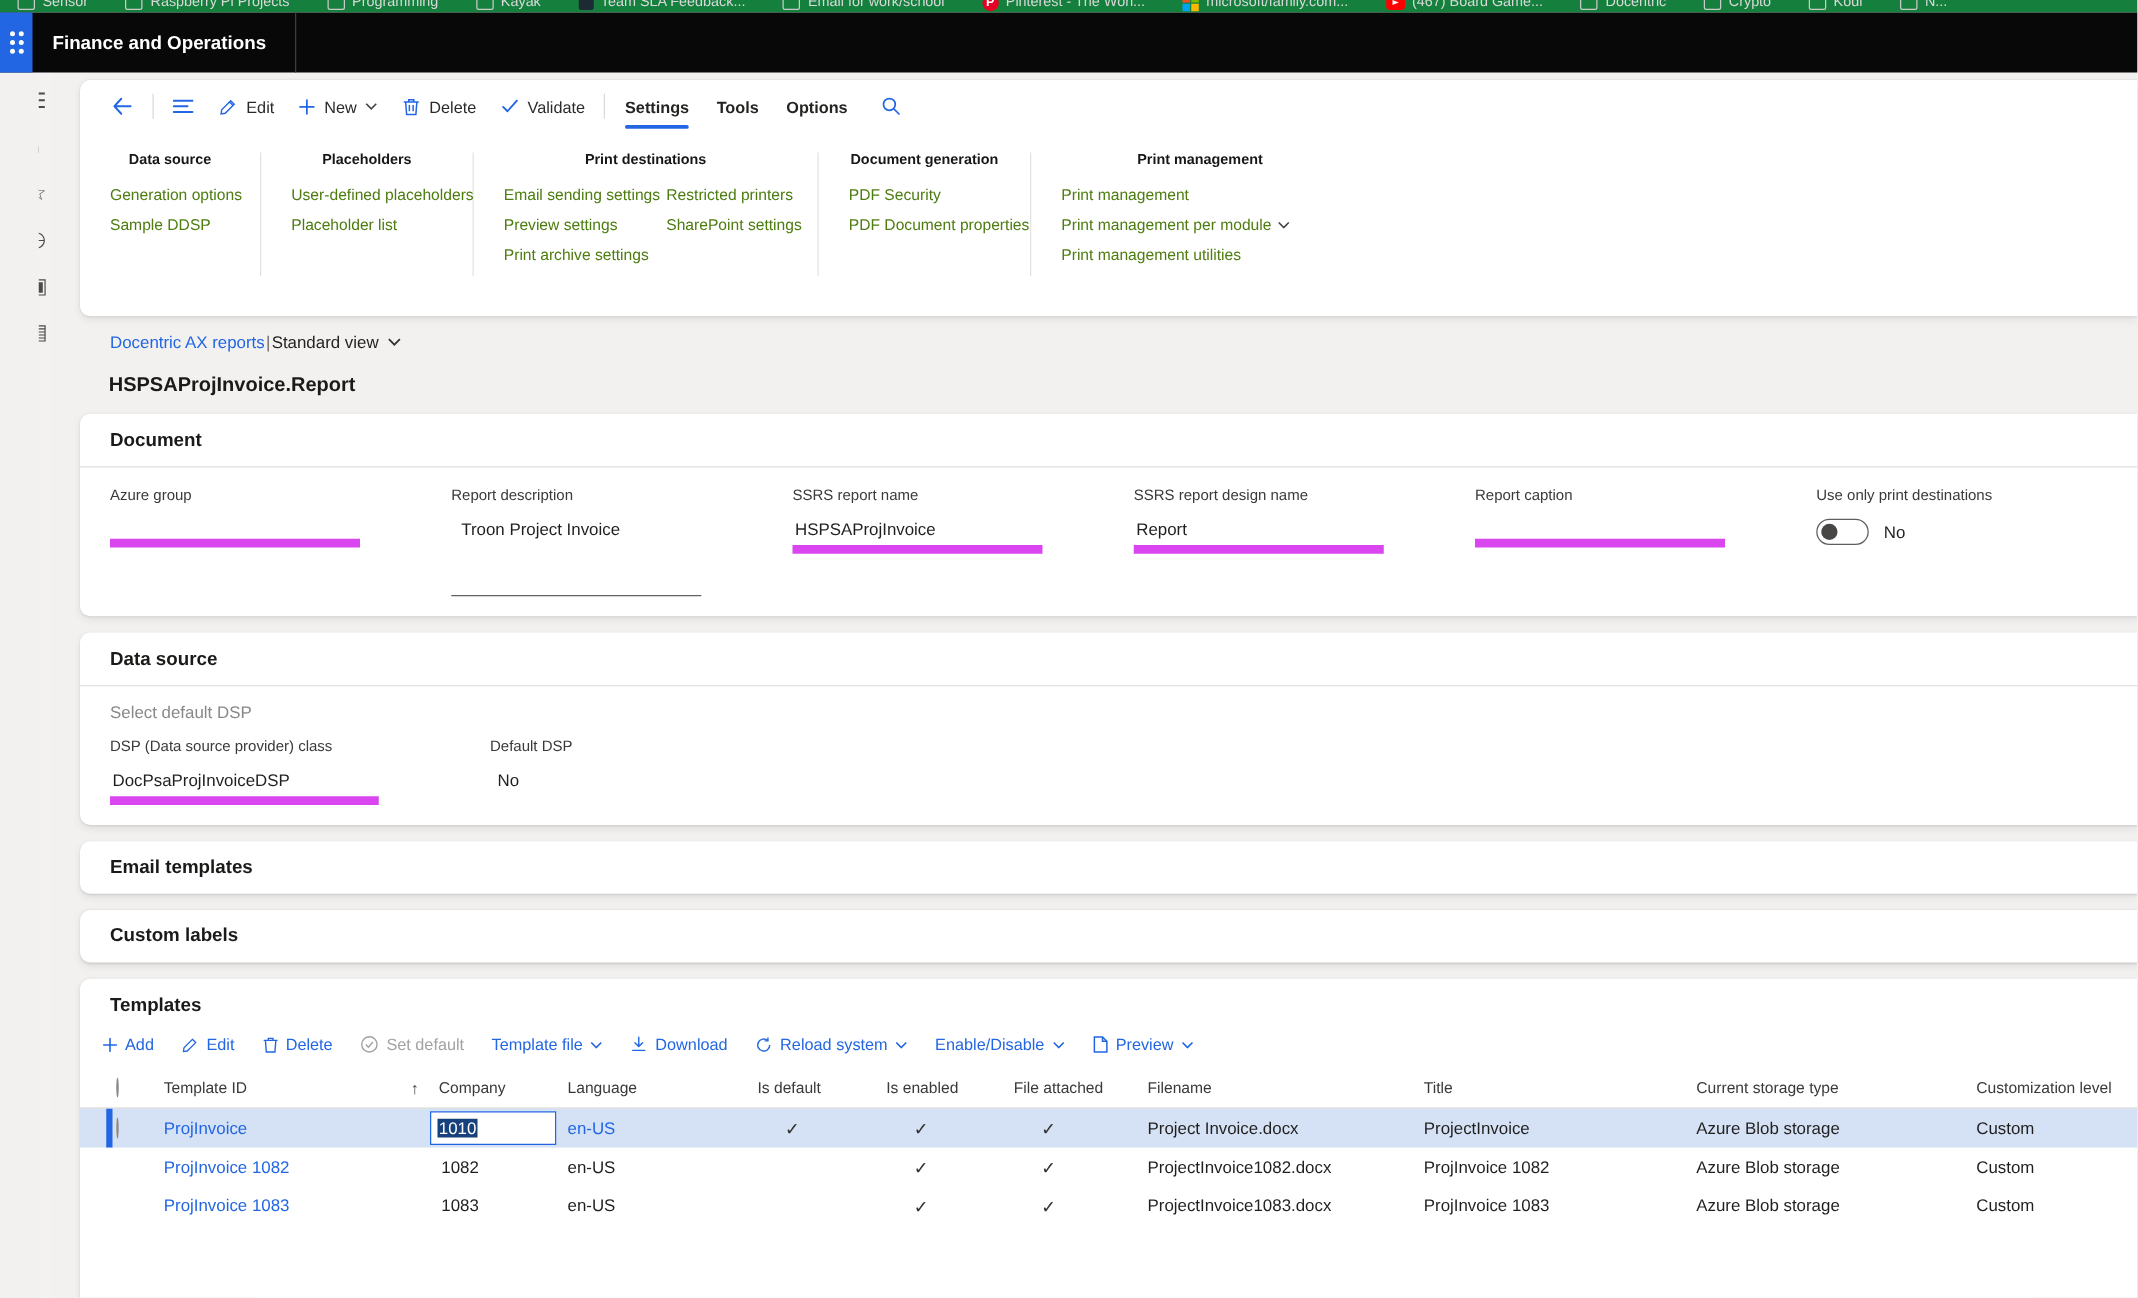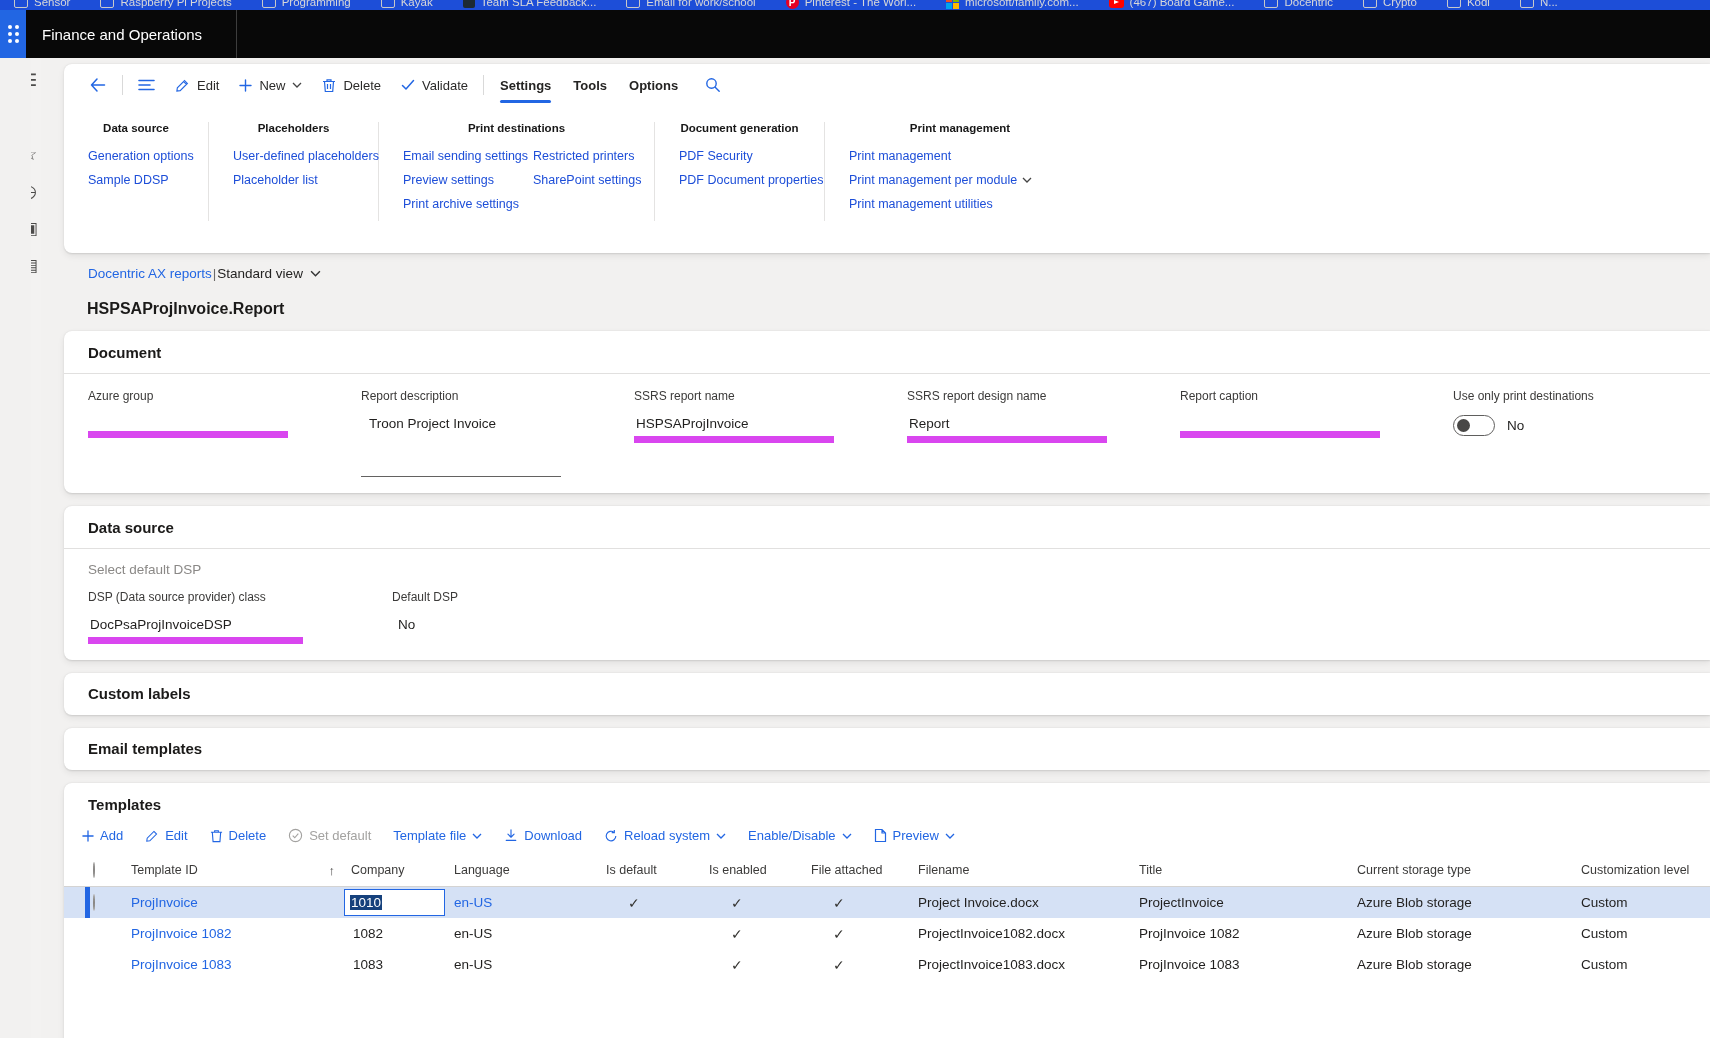--- a/index.html
+++ b/index.html
@@ -1,20 +1,20 @@
 <!DOCTYPE html>
 <html><head>
 <meta charset="utf-8">
 <style>
   * { box-sizing: border-box; margin: 0; padding: 0; }
   html,body { width:1710px; height:1038px; overflow:hidden; background:#f2f1f0;
     font-family:"Liberation Sans", sans-serif; }
 
   
-  .bookmarks { height:10px; background:#1d4ed8; display:flex; gap:30px;
+  .bookmarks { height:10px; background:#15803d; display:flex; gap:30px;
     padding-left:14px; overflow:hidden; white-space:nowrap; }
   .bm-item { display:flex; align-items:center; gap:6px; height:20px;
     transform:translateY(-8px); color:#d8d8d8; font-size:11.5px; flex:none; }
   .bm-folder { width:14px; height:11px; border:1.5px solid #c9c9c9; border-radius:2px; position:relative; }
   .bm-folder::before { content:""; position:absolute; top:-3px; left:0; width:6px; height:3px;
     border:1.5px solid #c9c9c9; border-bottom:none; border-radius:2px 2px 0 0; }
   .bm-dark { width:12px; height:12px; background:#1d2a33; border-radius:2px; }
   .bm-pin { width:13px; height:13px; background:#e60023; border-radius:50%; color:#fff;
     font-size:10px; font-weight:700; text-align:center; line-height:13px; }
   .bm-ms { display:grid; grid-template-columns:6px 6px; grid-template-rows:6px 6px; gap:1px; }
@@ -22,21 +22,21 @@
   .bm-ms i:nth-child(3){background:#00a4ef}.bm-ms i:nth-child(4){background:#ffb900}
   .bm-yt { width:15px; height:11px; background:#f00; border-radius:3px; position:relative; }
   .bm-yt::before { content:""; position:absolute; left:5px; top:3px;
     border-left:5px solid #fff; border-top:2.5px solid transparent; border-bottom:2.5px solid transparent; }
 
   
   .app-header { height:48px; background:#080808; display:flex; align-items:center; position:relative; }
   .waffle { width:26px; height:48px; background:#2266e3; display:flex; align-items:center; justify-content:center; flex:none; }
   .waffle .dots { display:grid; grid-template-columns:4px 4px; grid-template-rows:4px 4px 4px; gap:3px; }
   .waffle .dots i { background:#fff; border-radius:50%; }
-  .app-title { color:#fff; font-size:15px; font-weight:400; margin-left:16px; }
+  .app-title { color:#fff; font-size:15px; font-weight:700; margin-left:16px; }
   .hdr-div { position:absolute; left:236px; top:0; width:1px; height:48px; background:#3d3d3d; }
 
   
   .layout { display:flex; height:1011px;padding-left:31px; }
   .left-rail { width:10px; flex:none; background:#f3f2f1; overflow:hidden; padding-top:12px; }
   .rail-ic { height:37px; font-size:17px; color:#4c4b4a; margin-left:-9px; }
   .main { flex:1; overflow:hidden; }
 
   .card { background:#fff; margin-left:23px; border-radius:8px 0 0 8px;
     box-shadow:0 0.6px 1.8px rgba(0,0,0,.11), 0 3px 7px rgba(0,0,0,.07); }
@@ -48,21 +48,21 @@
   .vdiv { width:1px; height:20px; background:#d9d9d9; margin:0 5px; }
   .tab { font-weight:700; padding:0 11px; height:42px; display:flex; align-items:center; position:relative; color:#252423; }
   .tab.active::after { content:""; position:absolute; left:11px; right:11px; bottom:3px; height:3px; background:#2266e3; border-radius:2px; }
   .chev { flex:none; }
 
   .ribbon { display:flex; margin-top:16px; }
   .rgroup { border-right:1px solid #e4e3e2; padding-top:0; }
   .rgroup.last { border-right:none; }
   .g1{width:145px}.g2{width:170px}.g3{width:276px}.g4{width:170px}.g5{width:270px}
   .rtitle { font-size:11.5px; font-weight:700; color:#171717; text-align:center; margin-bottom:15px; white-space:nowrap; }
-  .ritem { font-size:12.5px; color:#1d4ed8; padding-left:24px; margin-bottom:10px; white-space:nowrap;
+  .ritem { font-size:12.5px; color:#4d7c0f; padding-left:24px; margin-bottom:10px; white-space:nowrap;
     display:flex; align-items:center; gap:5px; }
   .rcols { display:flex; }
   .rcols > div:first-child { width:130px; }
 
   
   .breadcrumb { margin:13px 0 0 47px; display:flex; align-items:center; gap:1px; font-size:13.5px; }
   .crumb-link { color:#2266e3; }
   .crumb-sep { color:#6b6a69; }
   .crumb-view { color:#242322; display:flex; align-items:center; gap:7px; }
   .page-title { margin:19px 0 0 46px; font-size:16px; font-weight:700; color:#1b1a19; }
@@ -392,24 +392,24 @@
           <div class="fvalue uline" style="width:215px">DocPsaProjInvoiceDSP</div>
         </div>
         <div class="field">
           <div class="flabel">Default DSP</div>
           <div class="fvalue" style="padding-left:6px">No</div>
         </div>
       </div>
     </div>
 
     <div class="card collapsed-card">
+      <div class="section-title">Email templates</div>
+    </div>
+    <div class="card collapsed-card">
       <div class="section-title">Custom labels</div>
-    </div>
-    <div class="card collapsed-card">
-      <div class="section-title">Email templates</div>
     </div>
 
     <div class="card templates-card">
       <div class="section-title" style="padding-left:24px">Templates</div>
 
       <div class="tmpl-toolbar">
         <div class="titem">
           <svg width="12" height="12" viewBox="0 0 13 13">
               <path d="M6.5 1v11M1 6.5h11" stroke="#2266e3" stroke-width="1.4" stroke-linecap="round"></path>
             </svg>

